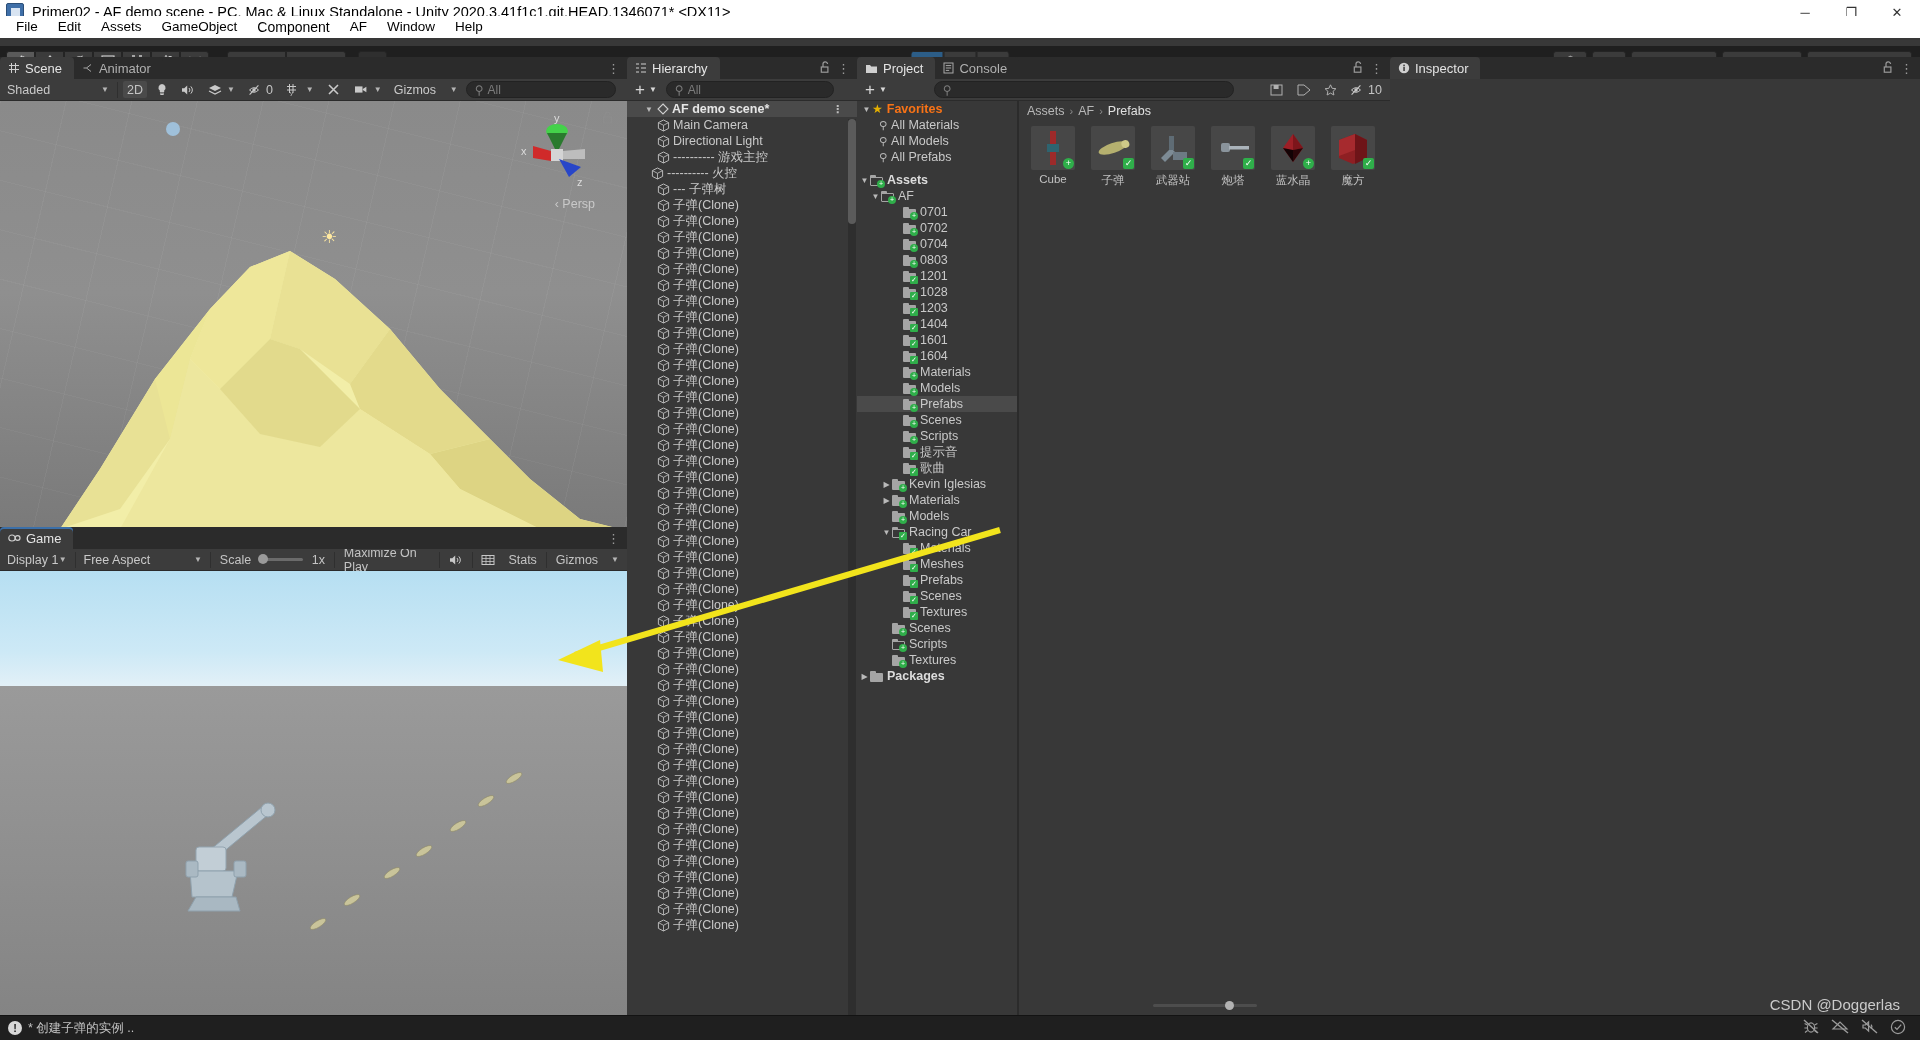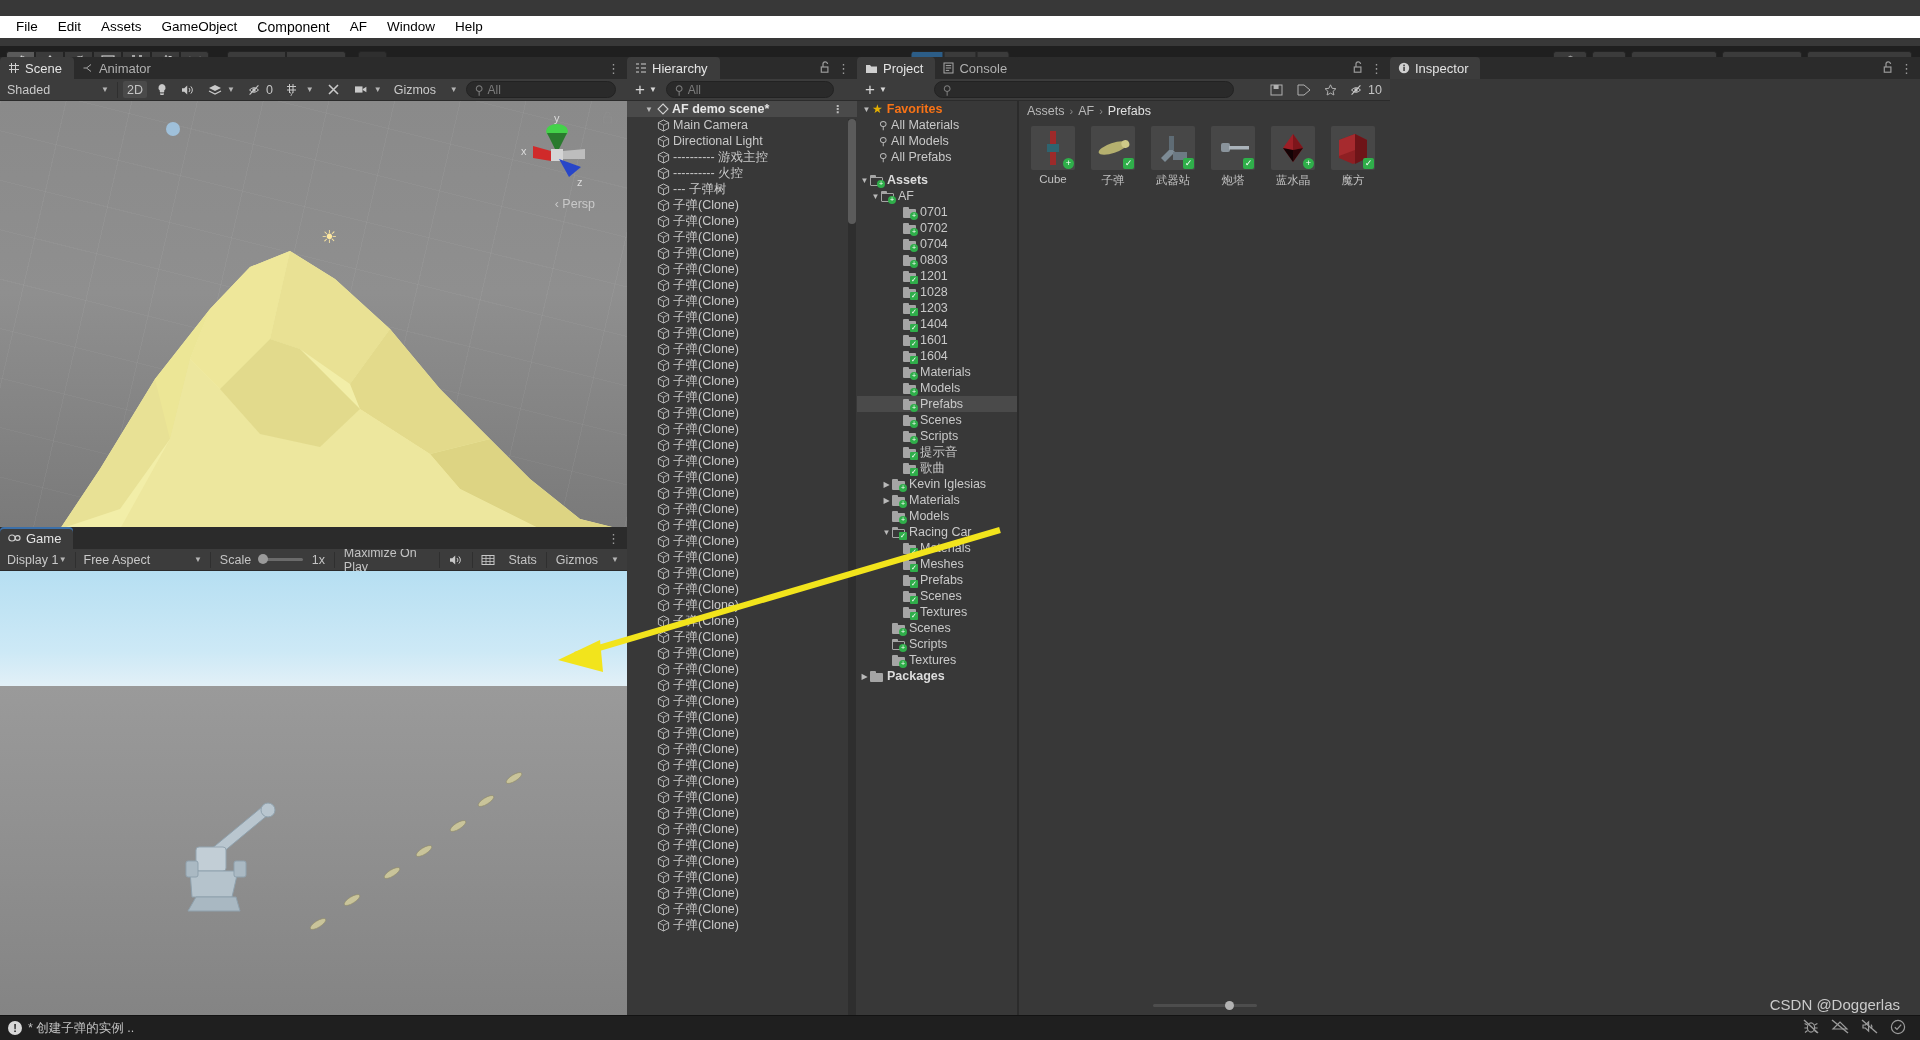--- a/index.html
+++ b/index.html
@@ -247,20 +247,35 @@
     position:absolute; right:20px; bottom:27px; color:#d7d7d7; font-size:15px; opacity:.92;
   }
   
   .annot { position:absolute; left:0; top:0; width:1920px; height:1040px; pointer-events:none; }
 </style>
 </head>
 <body>
 
 <div class="app">
 
+  <div class="titlebar">
+    <div class="tb-icon"></div>
+    <div class="tb-title">Primer02 - AF demo scene - PC, Mac &amp; Linux Standalone - Unity 2020.3.41f1c1.git.HEAD.1346071* &lt;DX11&gt;</div>
+    <div class="win-btns">
+      <div class="win-btn">
+          <span class="win-glyph">─</span>
+        </div>
+      <div class="win-btn">
+          <span class="win-glyph">❐</span>
+        </div>
+      <div class="win-btn close">
+          <span class="win-glyph">✕</span>
+        </div>
+    </div>
+  </div>
 
   <div style="position:absolute;left:0;top:24px;width:1920px;height:0;"></div>
   <div style="position:absolute;left:0;top:16px;width:1920px;height:22px;background:#ffffff;display:flex;align-items:center;padding-left:6px;">
     <div style="display:flex;gap:0;" id="menu-items">
         <div style="padding: 0px 10px; font-size: 13.5px; color: rgb(0, 0, 0);">File</div>
         <div style="padding: 0px 10px; font-size: 13.5px; color: rgb(0, 0, 0);">Edit</div>
         <div style="padding: 0px 10px; font-size: 13.5px; color: rgb(0, 0, 0);">Assets</div>
         <div style="padding: 0px 10px; font-size: 13.5px; color: rgb(0, 0, 0);">GameObject</div>
         <div style="padding: 0px 10px; font-size: 14px; color: rgb(0, 0, 0);">Component</div>
         <div style="padding: 0px 10px; font-size: 13.5px; color: rgb(0, 0, 0);">AF</div>
@@ -648,21 +663,21 @@
           </svg>
           <span>Directional Light</span>
         </div>
         <div class="hrow" style="padding-left: 30px;">
           <svg class="cube-ico" viewBox="0 0 13 13">
             <path d="M6.5 1 L11.6 3.6 V9.4 L6.5 12 L1.4 9.4 V3.6 Z" fill="none" stroke="#b9b9b9" stroke-width="1"></path>
             <path d="M1.4 3.6 L6.5 6.3 L11.6 3.6 M6.5 6.3 V12" fill="none" stroke="#b9b9b9" stroke-width="0.9"></path>
           </svg>
           <span>---------- 游戏主控</span>
         </div>
-        <div class="hrow" style="padding-left: 30px;">
+        <div class="hrow" style="padding-left: 24px;">
           <svg class="cube-ico" viewBox="0 0 13 13">
             <path d="M6.5 1 L11.6 3.6 V9.4 L6.5 12 L1.4 9.4 V3.6 Z" fill="none" stroke="#b9b9b9" stroke-width="1"></path>
             <path d="M1.4 3.6 L6.5 6.3 L11.6 3.6 M6.5 6.3 V12" fill="none" stroke="#b9b9b9" stroke-width="0.9"></path>
           </svg>
           <span>---------- 火控</span>
         </div>
         <div class="hrow" style="padding-left: 30px;">
           <svg class="cube-ico" viewBox="0 0 13 13">
             <path d="M6.5 1 L11.6 3.6 V9.4 L6.5 12 L1.4 9.4 V3.6 Z" fill="none" stroke="#b9b9b9" stroke-width="1"></path>
             <path d="M1.4 3.6 L6.5 6.3 L11.6 3.6 M6.5 6.3 V12" fill="none" stroke="#b9b9b9" stroke-width="0.9"></path>

